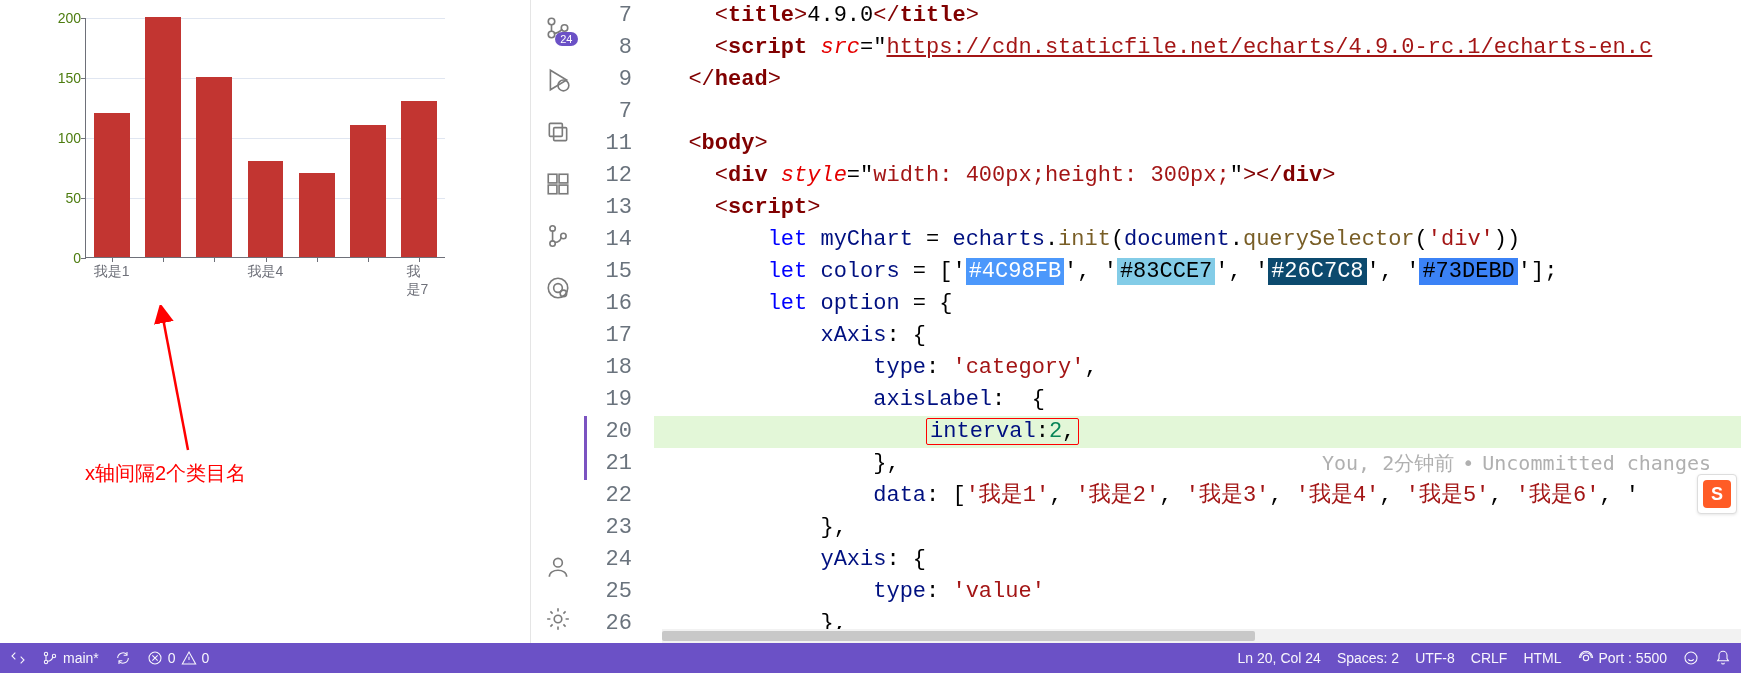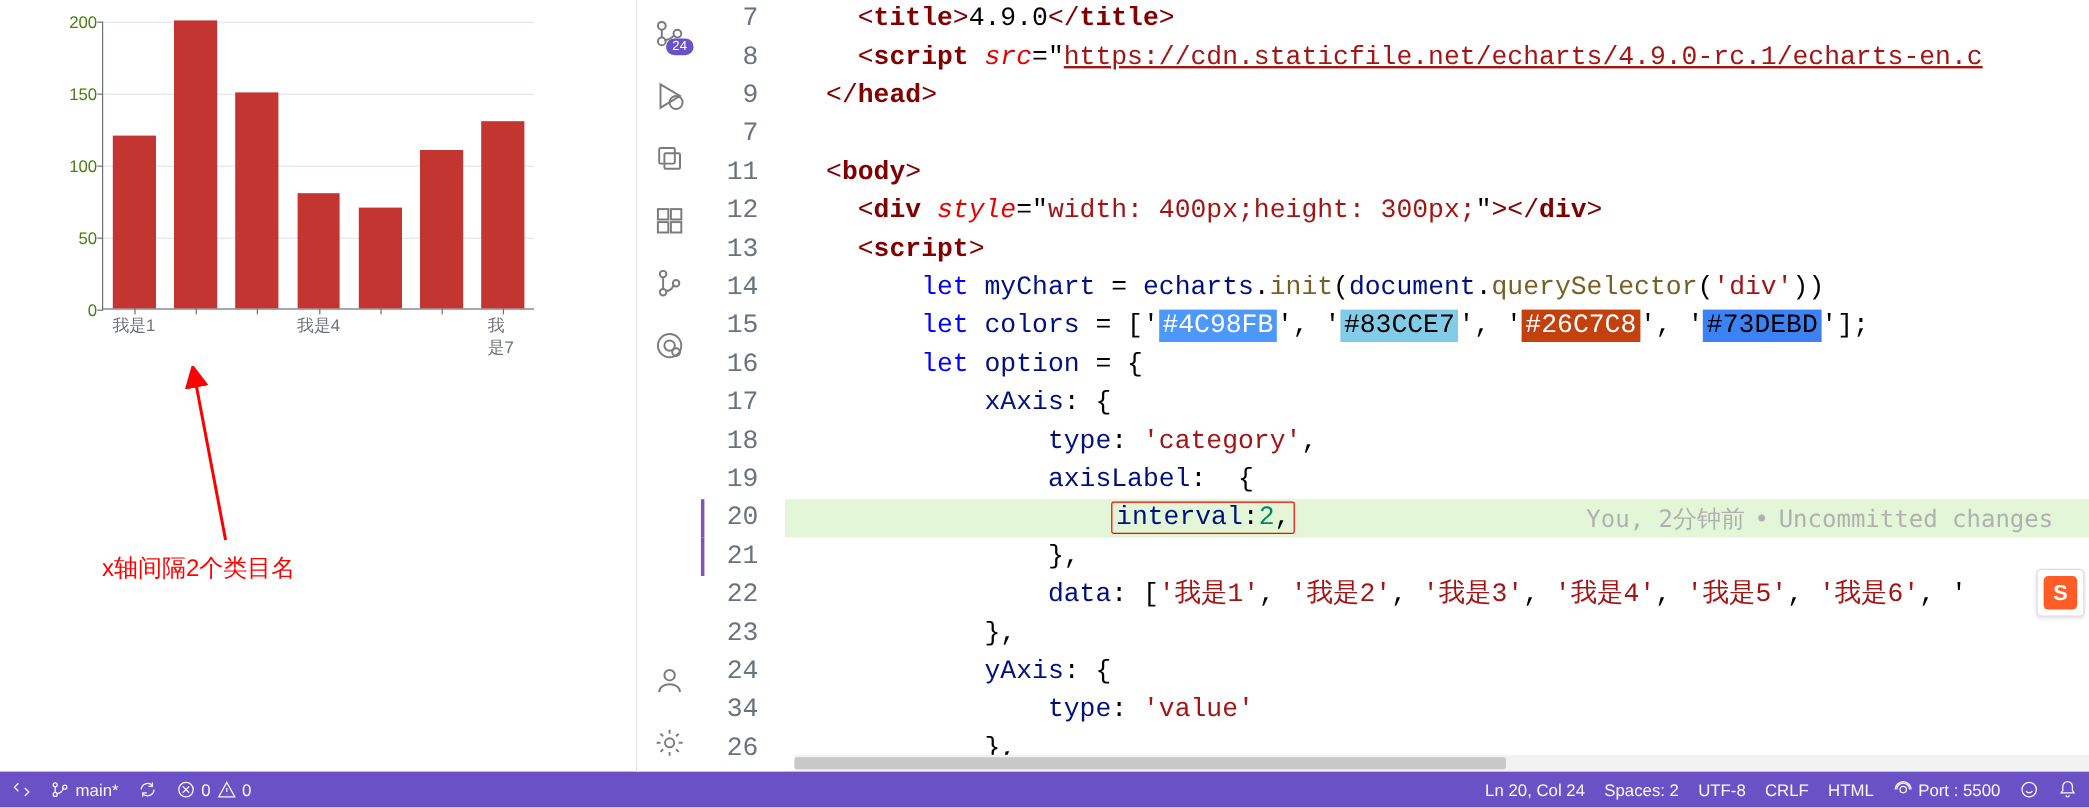--- a/index.html
+++ b/index.html
@@ -33,39 +33,39 @@
   .act-icon svg { width: 26px; height: 26px; stroke: currentColor; fill: none; stroke-width: 1.5; }
   .badge { position: absolute; bottom: 6px; right: 7px; background: #6b51c6; color: #fff; font-size: 11px; border-radius: 10px; padding: 1px 5px; font-family: sans-serif; }
 
   .editor-pane { flex: 1; display: flex; position: relative; font-size: 22px; line-height: 32px; overflow: hidden; }
   .gutter { width: 70px; text-align: right; padding-right: 22px; color: #6a737d; user-select: none; background: #fff; }
   .gutter .ln { height: 32px; position: relative; }
   .gutter .modified { position: absolute; left: 0; top: 0; bottom: 0; width: 3px; background: #7b53c1; }
   .code-area { flex: 1; position: relative; white-space: pre; overflow: hidden; }
   .code-line { height: 32px; padding-left: 8px; position: relative; }
   .hl-line { background: #e3f7d8; }
-  .inline-hint { position: absolute; right: 30px; color: #b0b0b0; font-family: Consolas, monospace; font-size: 20px; }
+  .inline-hint { position: absolute; right: 30px; color: #b0b0b0; font-family: Consolas, monospace; font-size: 20px; margin-top: 31px; }
   .inline-hint .dot { padding: 0 8px; }
 
   
   .tag { color: #800000; font-weight: bold; }
   .angle { color: #800000; }
   .attr { color: #e50000; font-style: italic; }
   .str { color: #a31515; }
   .str-u { color: #a31515; text-decoration: underline; }
   .kw { color: #0000ff; }
   .ident { color: #001080; }
   .func { color: #795e26; }
   .punct { color: #000; }
   .num { color: #098658; }
 
   .swatch { padding: 1px 3px; color: #000; }
   .sw0 { background: #4c98fb; color:#fff; }
   .sw1 { background: #83cce7; }
-  .sw2 { background: #c2410c; color:#fff;}
+  .sw2 { background: #0c4a6e; color:#fff;}
   .sw3 { background: #3b82f6; }
 
   .redbox { border: 1.5px solid #ff0000; border-radius: 2px; padding: 0 3px; }
 
   .ime-float { position: absolute; right: 4px; top: 474px; width: 40px; height: 40px; background: #fff; border: 1px solid #ddd; display: flex; align-items: center; justify-content: center; border-radius: 4px; box-shadow: 0 1px 3px rgba(0,0,0,.1); }
   .ime-float .s-logo { width: 28px; height: 28px; background: #ff5c26; color: #fff; font-weight: bold; font-family: sans-serif; display:flex; align-items:center; justify-content:center; border-radius:4px; font-size:18px; }
 
   .hscroll { position:absolute; left:78px; right:0; bottom:0; height:14px; background:#f2f2f2; }
   .hscroll .thumb { position:absolute; left:0; top:2px; height:10px; width:55%; background:#c8c8c8; border-radius:2px; }
 
@@ -221,21 +221,21 @@
           <div class="ln">15</div>
           <div class="ln">16</div>
           <div class="ln">17</div>
           <div class="ln">18</div>
           <div class="ln">19</div>
           <div class="ln">20<div class="modified"></div></div>
           <div class="ln">21<div class="modified"></div></div>
           <div class="ln">22</div>
           <div class="ln">23</div>
           <div class="ln">24</div>
-          <div class="ln">34</div>
+          <div class="ln">25</div>
           <div class="ln">26</div>
           <div class="ln">27</div>
         </div>
       <div class="code-area" id="code"><div class="code-line">    <span class="angle">&lt;</span><span class="tag">title</span><span class="angle">&gt;</span>4.9.0<span class="angle">&lt;/</span><span class="tag">title</span><span class="angle">&gt;</span></div><div class="code-line">    <span class="angle">&lt;</span><span class="tag">script</span> <span class="attr">src</span><span class="punct">=</span>"<span class="str-u">https://cdn.staticfile.net/echarts/4.9.0-rc.1/echarts-en.c</span></div><div class="code-line">  <span class="angle">&lt;/</span><span class="tag">head</span><span class="angle">&gt;</span></div><div class="code-line"></div><div class="code-line">  <span class="angle">&lt;</span><span class="tag">body</span><span class="angle">&gt;</span></div><div class="code-line">    <span class="angle">&lt;</span><span class="tag">div</span> <span class="attr">style</span><span class="punct">=</span>"<span class="str">width: 400px;height: 300px;</span>"<span class="angle">&gt;&lt;/</span><span class="tag">div</span><span class="angle">&gt;</span></div><div class="code-line">    <span class="angle">&lt;</span><span class="tag">script</span><span class="angle">&gt;</span></div><div class="code-line">        <span class="kw">let</span> <span class="ident">myChart</span> <span class="punct">=</span> <span class="ident">echarts</span><span class="punct">.</span><span class="func">init</span><span class="punct">(</span><span class="ident">document</span><span class="punct">.</span><span class="func">querySelector</span><span class="punct">(</span><span class="str">'div'</span><span class="punct">))</span></div><div class="code-line">        <span class="kw">let</span> <span class="ident">colors</span> <span class="punct">= [</span>'<span class="swatch sw0">#4C98FB</span>'<span class="punct">, </span>'<span class="swatch sw1">#83CCE7</span>'<span class="punct">, </span>'<span class="swatch sw2">#26C7C8</span>'<span class="punct">, </span>'<span class="swatch sw3">#73DEBD</span>'<span class="punct">];</span></div><div class="code-line">        <span class="kw">let</span> <span class="ident">option</span> <span class="punct">= {</span></div><div class="code-line">            <span class="ident">xAxis</span><span class="punct">: {</span></div><div class="code-line">                <span class="ident">type</span><span class="punct">: </span><span class="str">'category'</span><span class="punct">,</span></div><div class="code-line">                <span class="ident">axisLabel</span><span class="punct">:  {</span></div><div class="code-line hl-line">                    <span class="redbox"><span class="ident">interval</span><span class="punct">:</span><span class="num">2</span><span class="punct">,</span></span><span class="inline-hint">You, 2分钟前<span class="dot">•</span>Uncommitted changes</span></div><div class="code-line">                <span class="punct">},</span></div><div class="code-line">                <span class="ident">data</span><span class="punct">: [</span><span class="str">'我是1'</span><span class="punct">, </span><span class="str">'我是2'</span><span class="punct">, </span><span class="str">'我是3'</span><span class="punct">, </span><span class="str">'我是4'</span><span class="punct">, </span><span class="str">'我是5'</span><span class="punct">, </span><span class="str">'我是6'</span><span class="punct">, '</span></div><div class="code-line">            <span class="punct">},</span></div><div class="code-line">            <span class="ident">yAxis</span><span class="punct">: {</span></div><div class="code-line">                <span class="ident">type</span><span class="punct">: </span><span class="str">'value'</span></div><div class="code-line">            <span class="punct">},</span></div><div class="code-line">            </div></div>
       <div class="hscroll">
           <div class="thumb"></div>
         </div>
     </div>
 
     <div class="ime-float">

